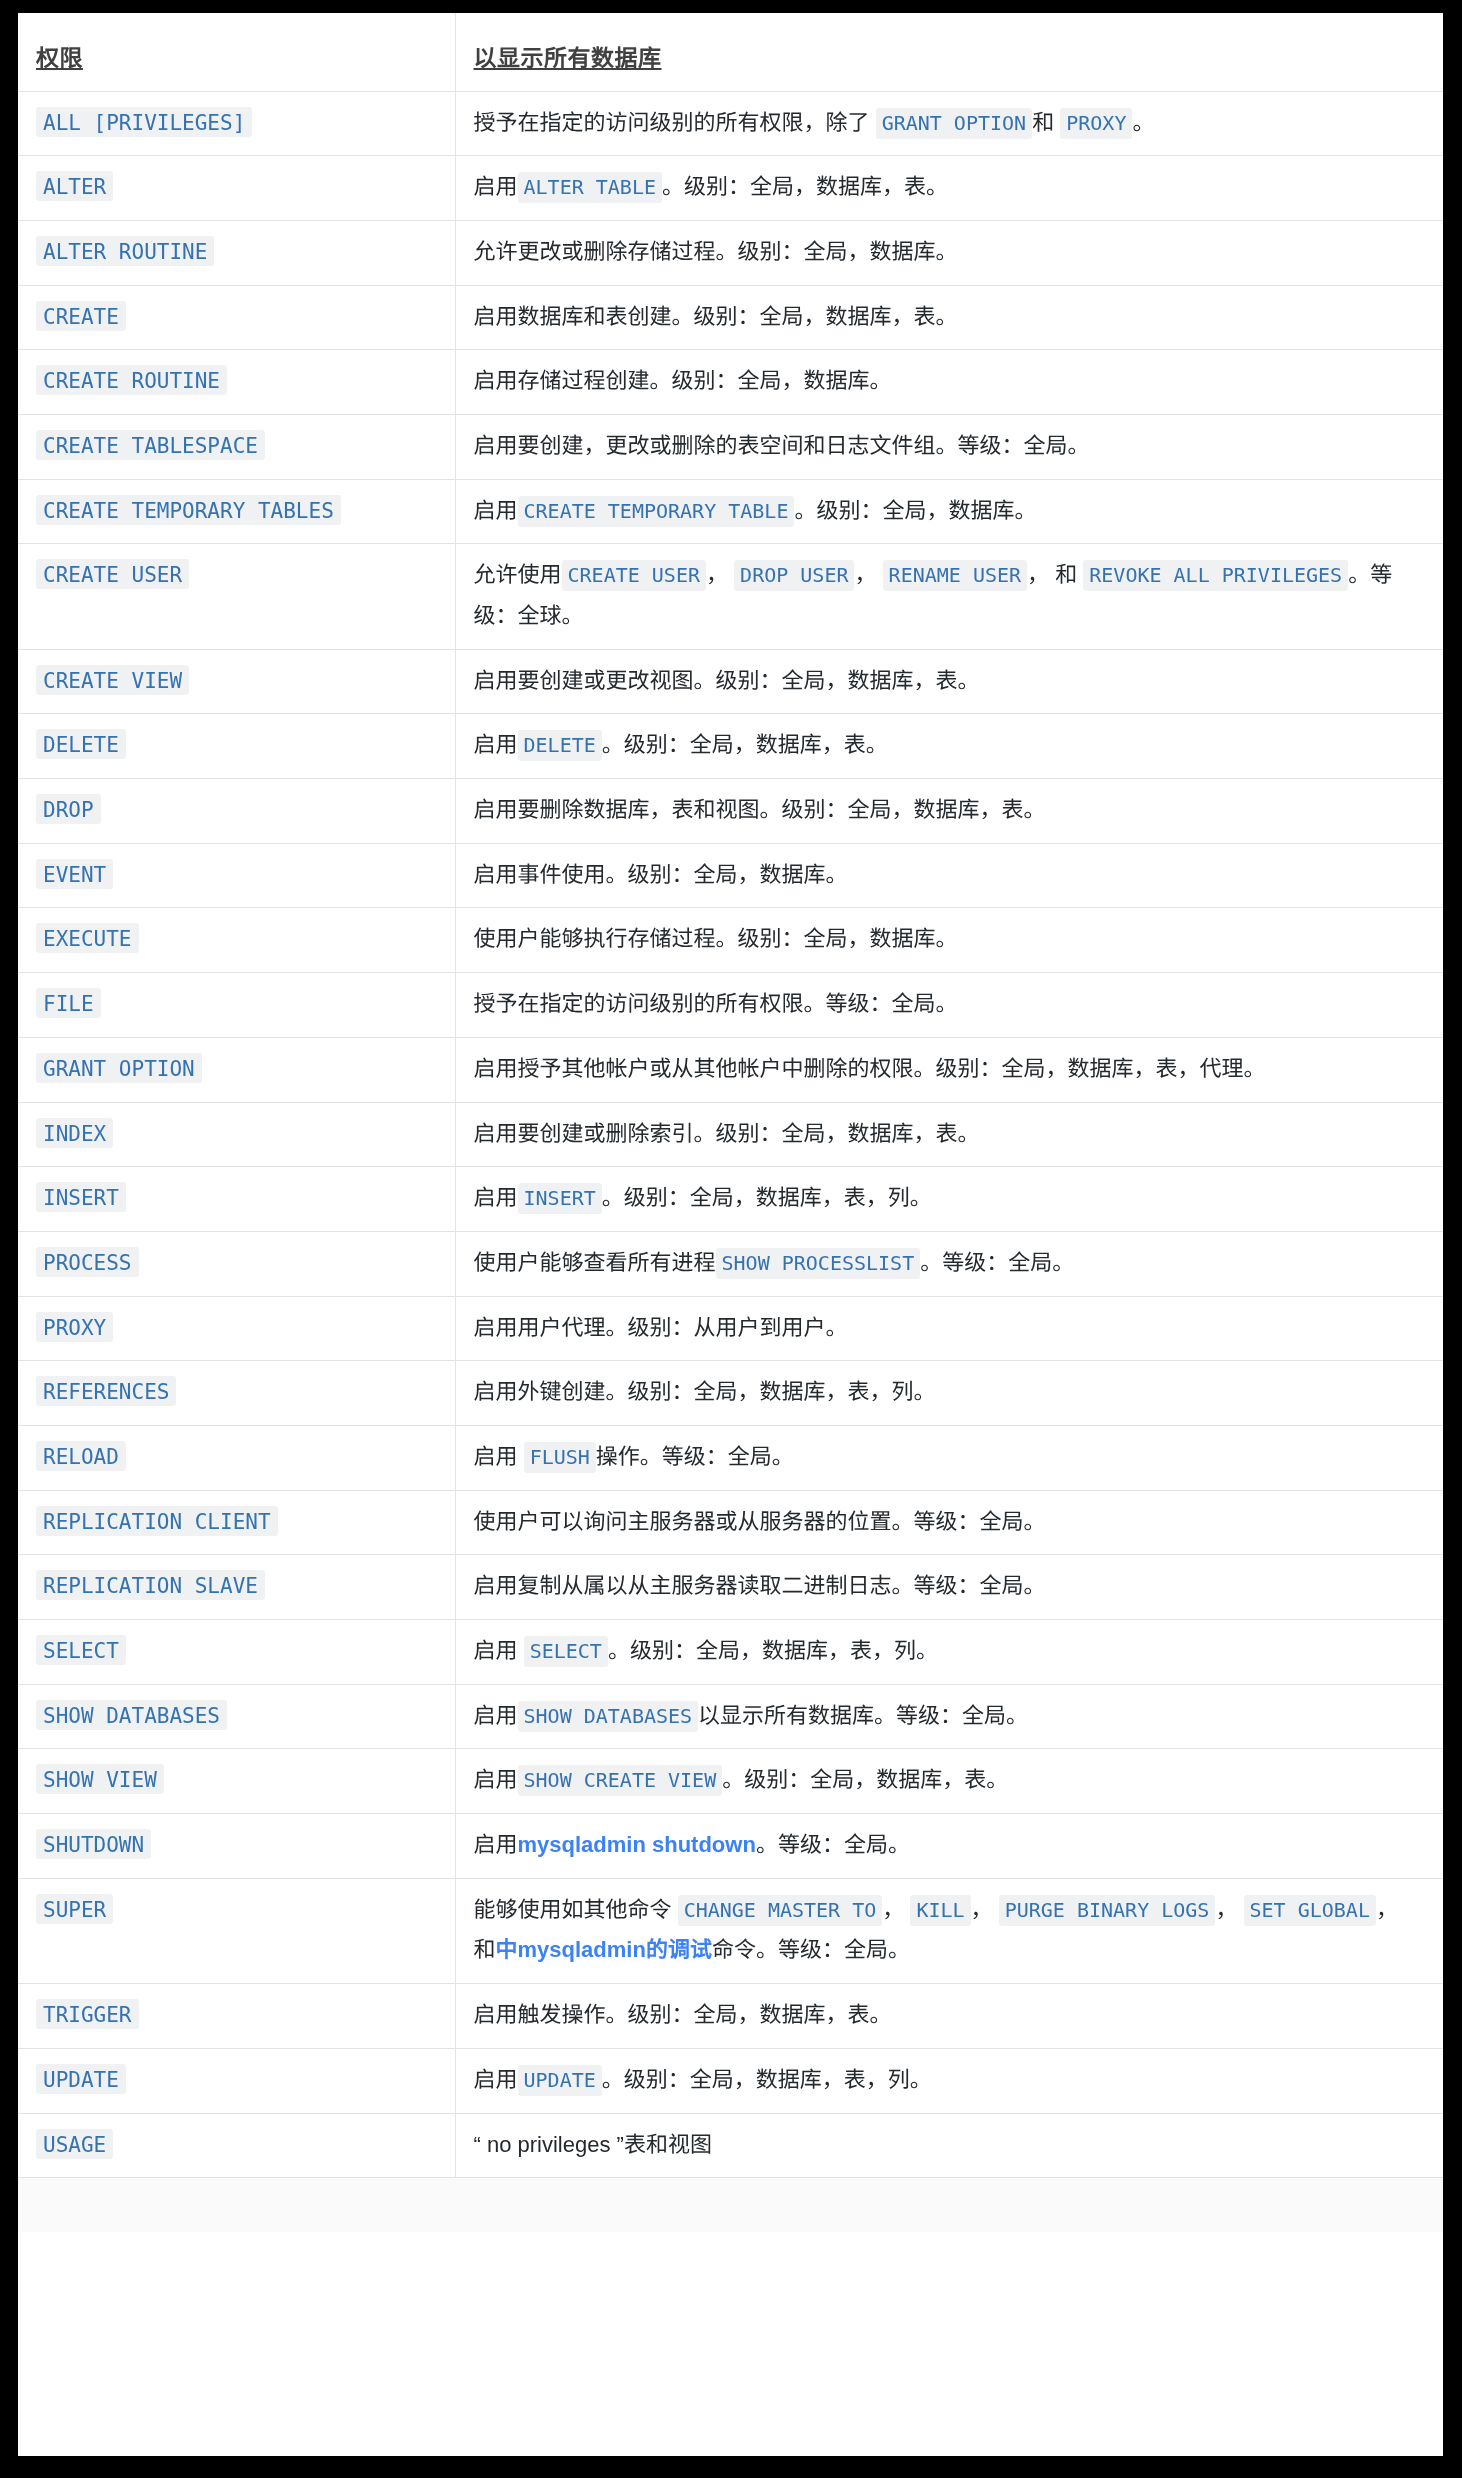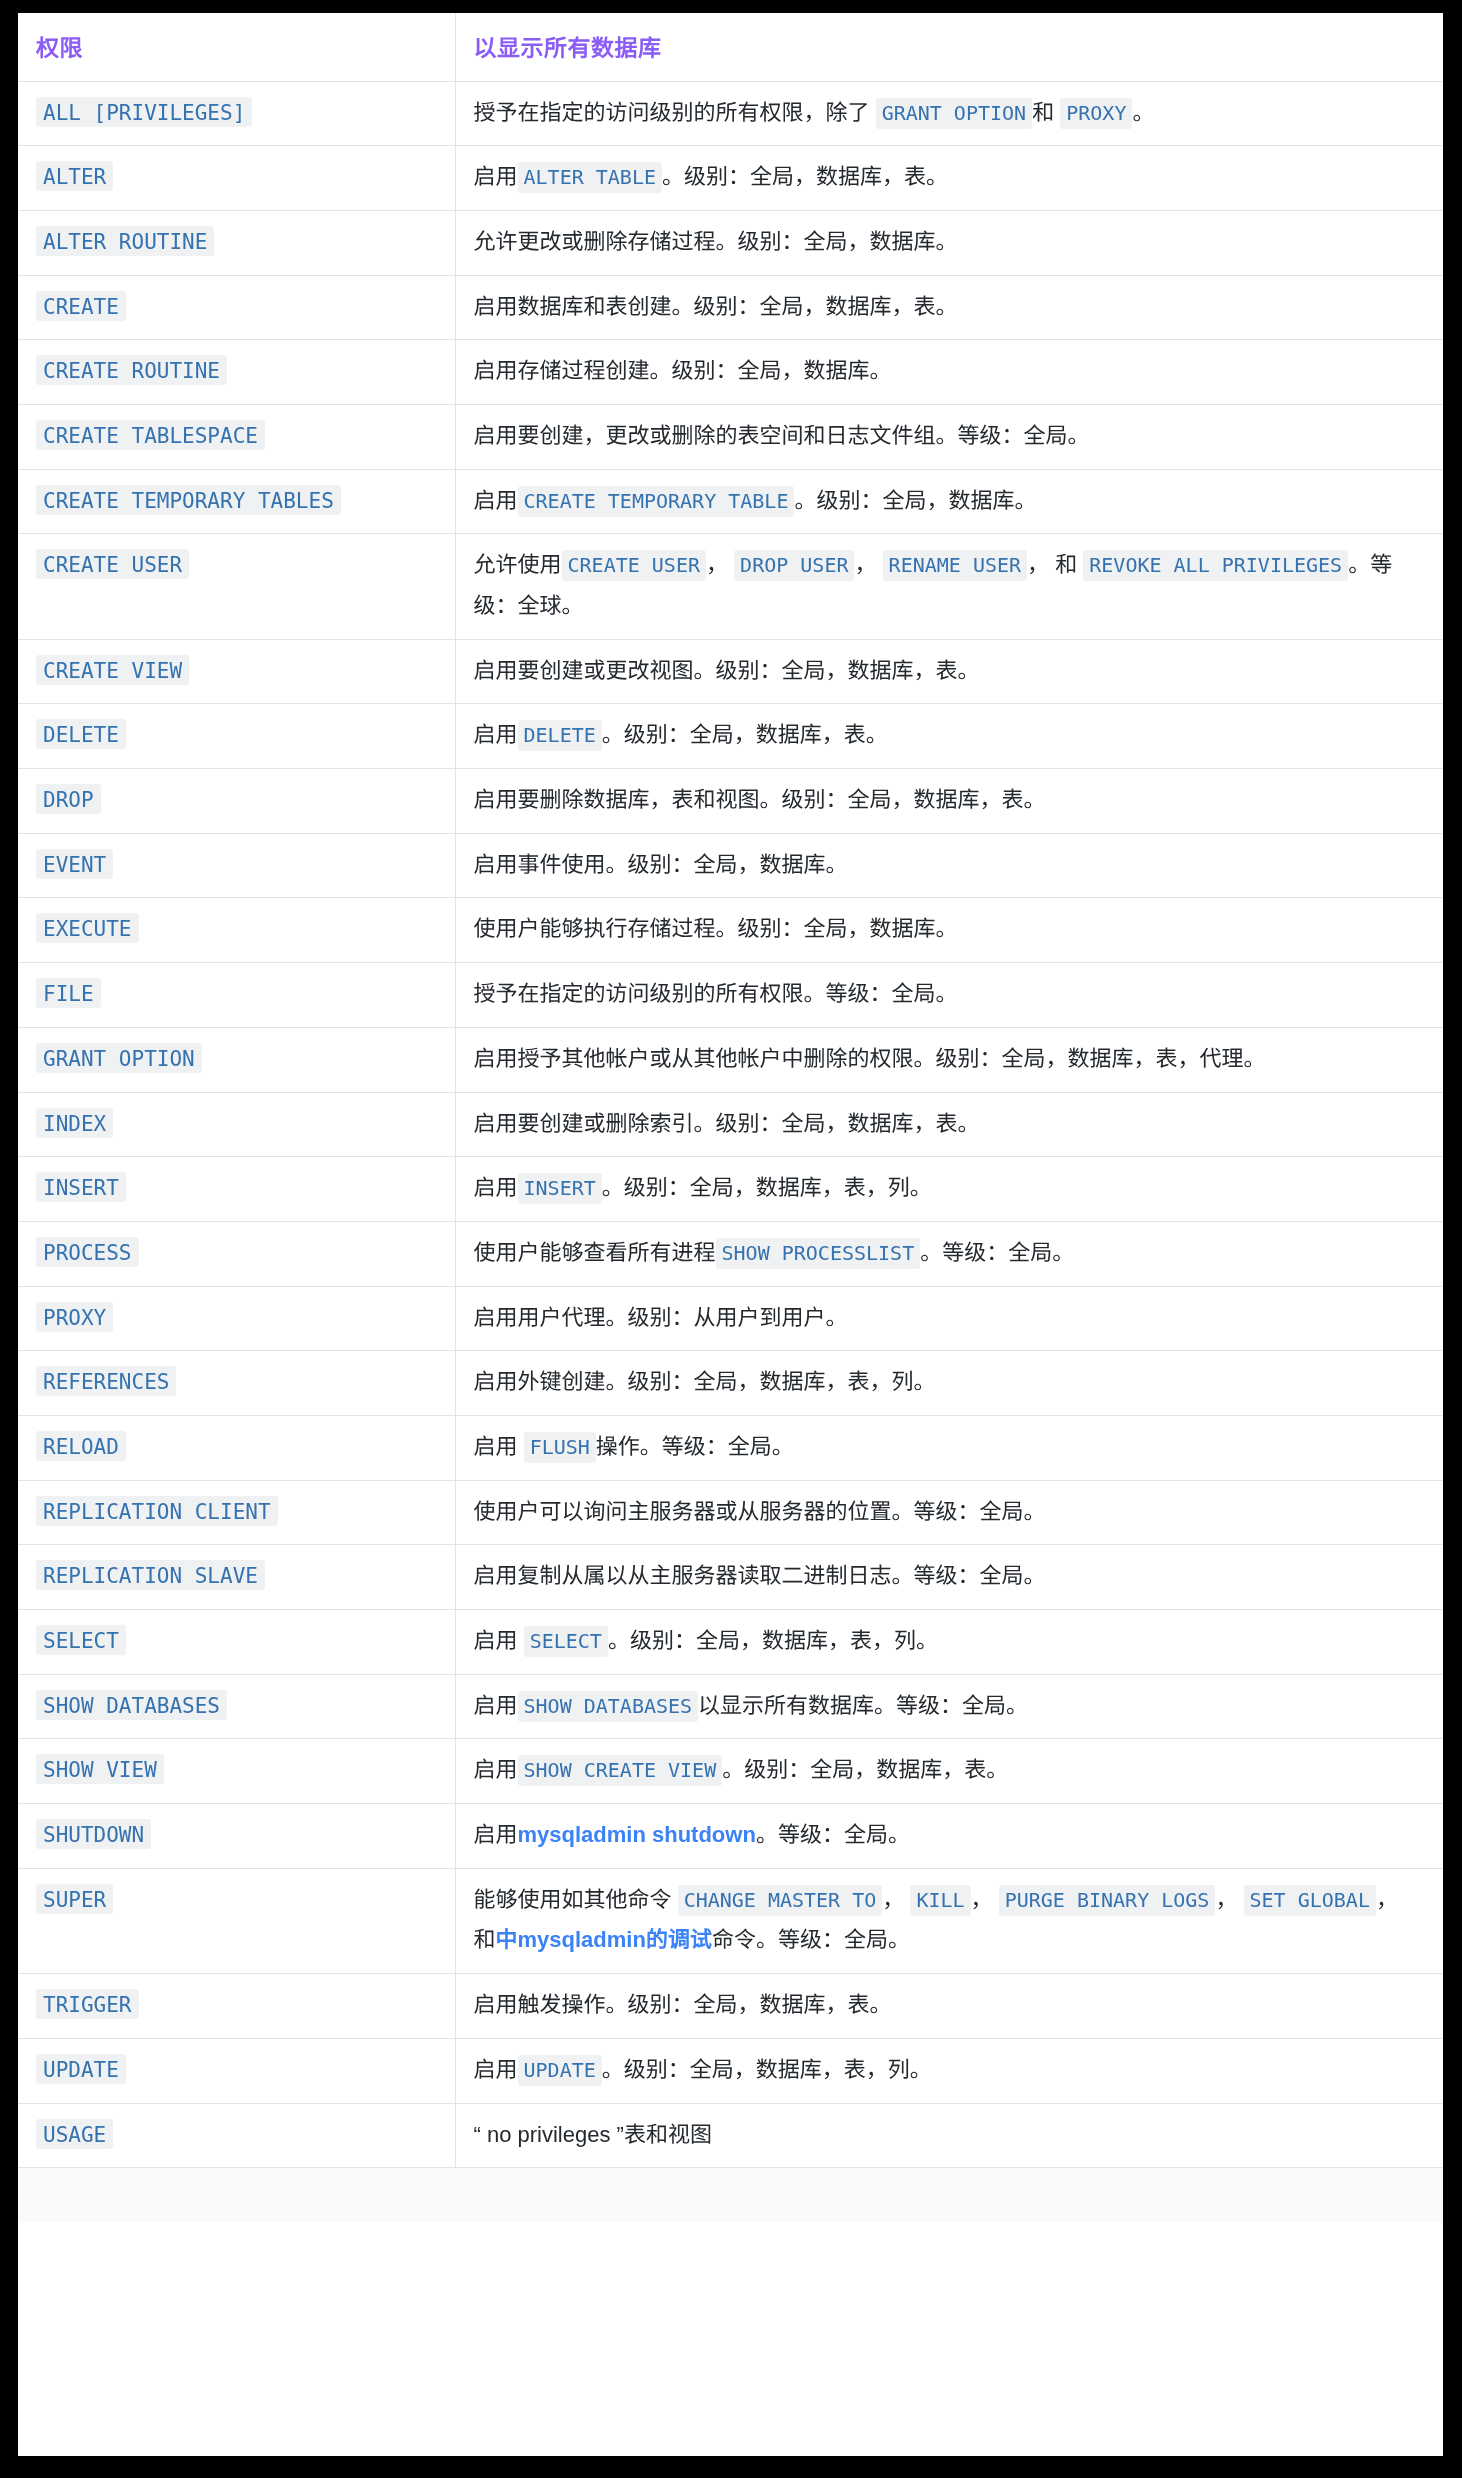--- a/index.html
+++ b/index.html
@@ -45,25 +45,26 @@
     box-sizing: border-box;
   }
   table.priv-table th:last-child,
   table.priv-table td:last-child {
     border-right: none;
   }
 
   table.priv-table thead th {
     font-size: 23px;
     font-weight: bold;
-    color: #8b5cf6;
+    color: #404040;
     line-height: 1.5;
-    padding-top: 18px;
+    padding-top: 28px;
     padding-bottom: 15px;
     letter-spacing: 0.5px;
+    text-decoration: underline;
   }
 
   table.priv-table tbody td {
     font-size: 22px;
     color: #24292e;
     line-height: 1.85;
   }
 
   td.priv-name {
     white-space: normal;

